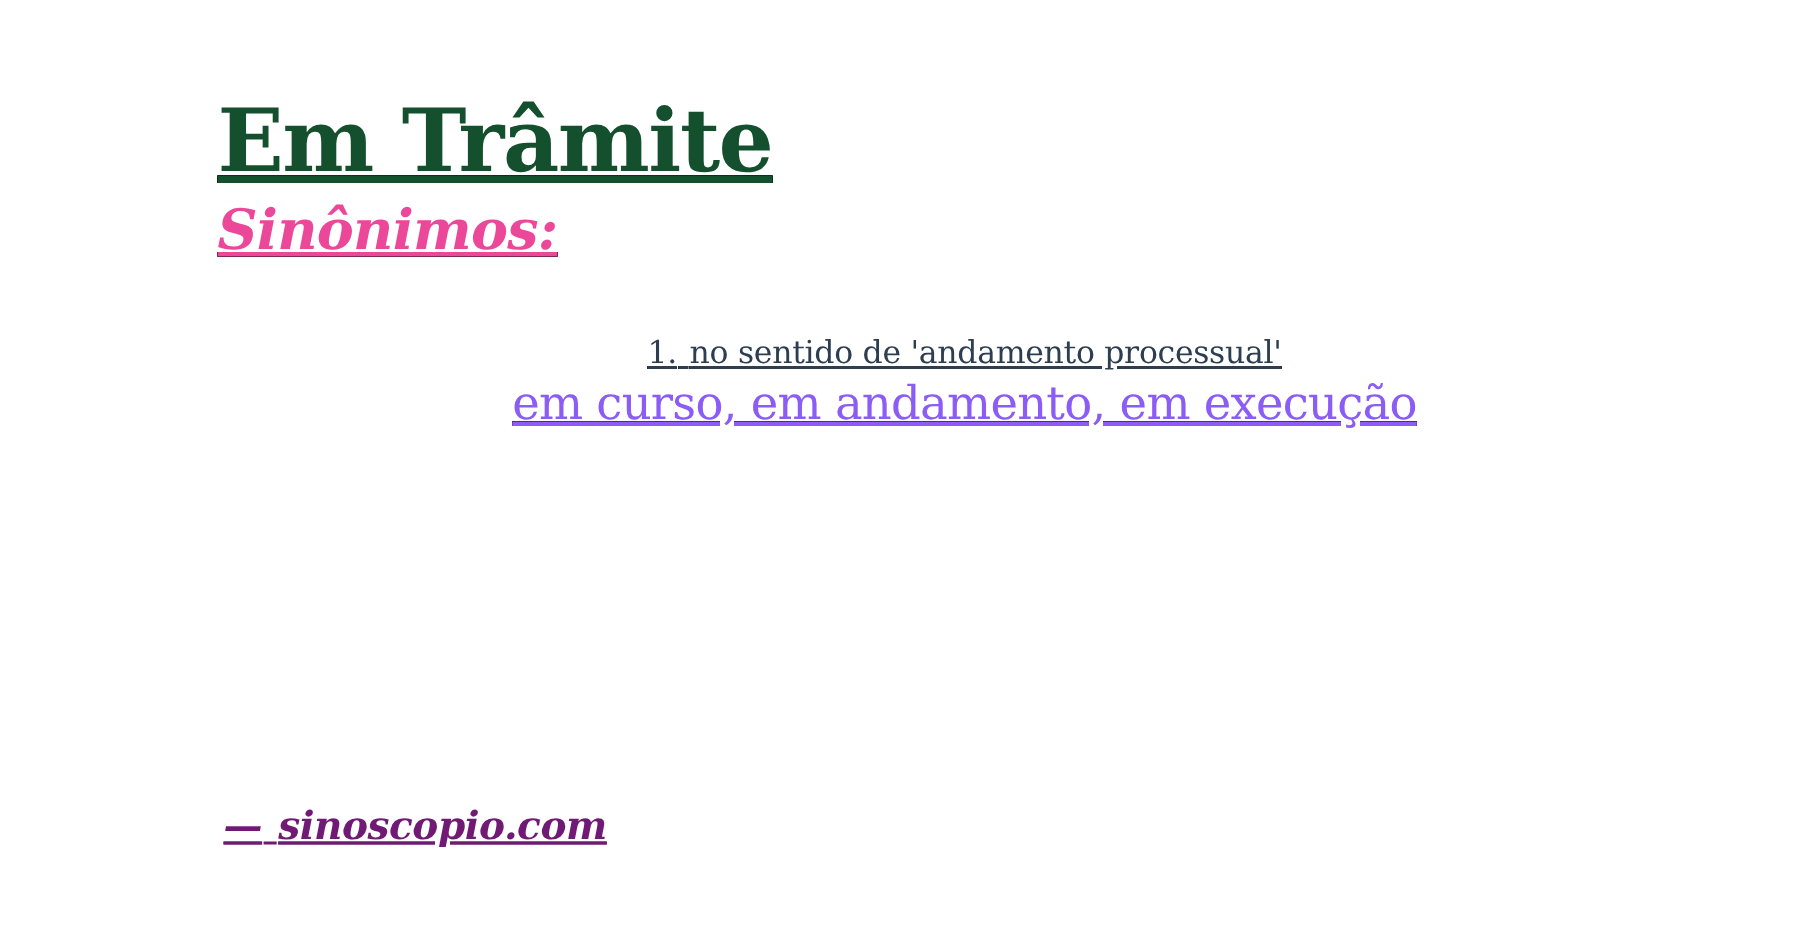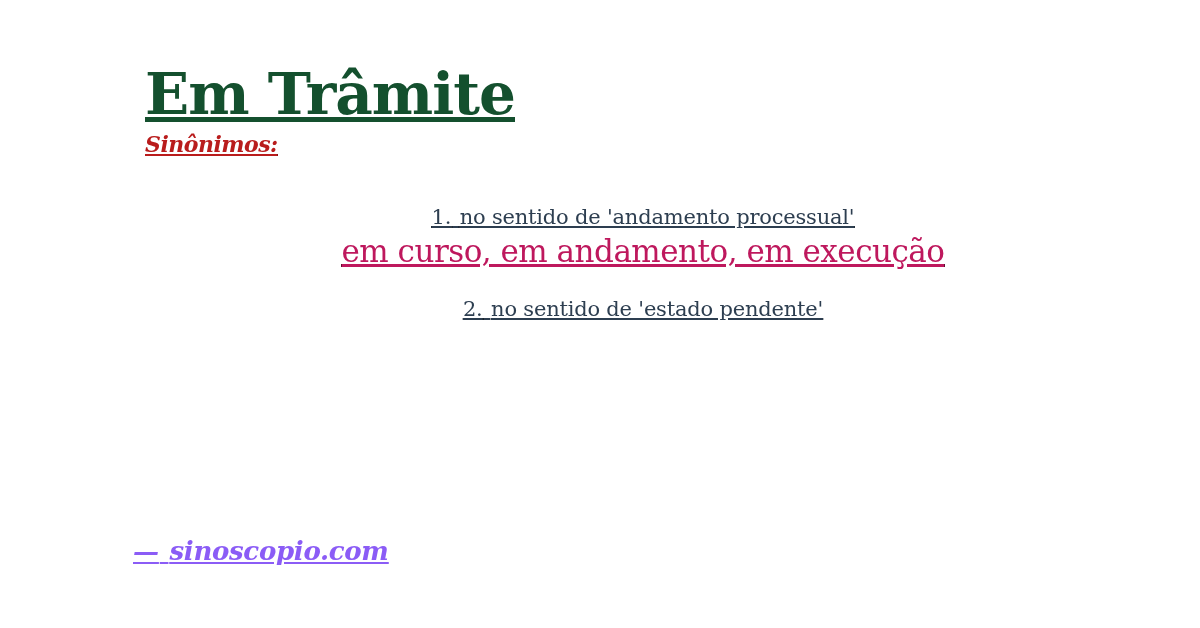--- a/index.html
+++ b/index.html
@@ -22,22 +22,22 @@
 
   .title {
     color: #14502e;
     font-size: 58px;
     font-weight: 700;
     line-height: 1.05;
     letter-spacing: -1px;
   }
 
   .subtitle {
-    color: #b91c1c;
-    font-size: 22px;
+    color: #ec4899;
+    font-size: 37px;
     font-weight: 700;
     font-style: italic;
     margin-top: 6px;
     letter-spacing: -0.5px;
   }
 
   .sense-list {
     margin-top: 48px;
     text-align: center;
   }
@@ -47,32 +47,32 @@
   }
 
   .sense-label {
     color: #2d3e50;
     font-size: 21px;
     line-height: 1.2;
     letter-spacing: -0.2px;
   }
 
   .sense-synonyms {
-    color: #be185d;
+    color: #8b5cf6;
     font-size: 31px;
     line-height: 1.25;
     margin-top: 2px;
     letter-spacing: -0.5px;
   }
 
   .attribution {
     position: absolute;
-    left: 128px;
+    left: 144px;
     top: 532px;
-    color: #8b5cf6;
+    color: #701a75;
     font-size: 26px;
     font-style: italic;
     font-weight: 700;
     letter-spacing: -0.3px;
   }
 </style>
 </head>
 <body>
 
 <main class="card">
@@ -83,21 +83,20 @@
   </header>
 
   <section class="sense-list">
 
     <div class="sense">
       <p class="sense-label"><span>1.</span> <span>no sentido de 'andamento processual'</span></p>
       <p class="sense-synonyms">em curso, em andamento, em execução</p>
     </div>
 
     <div class="sense">
-      <p class="sense-label"><span>2.</span> <span>no sentido de 'estado pendente'</span></p>
     </div>
 
 
   </section>
 
   <footer>
     <p class="attribution"><span>—</span> <span>sinoscopio.com</span></p>
   </footer>
 
 </main>

